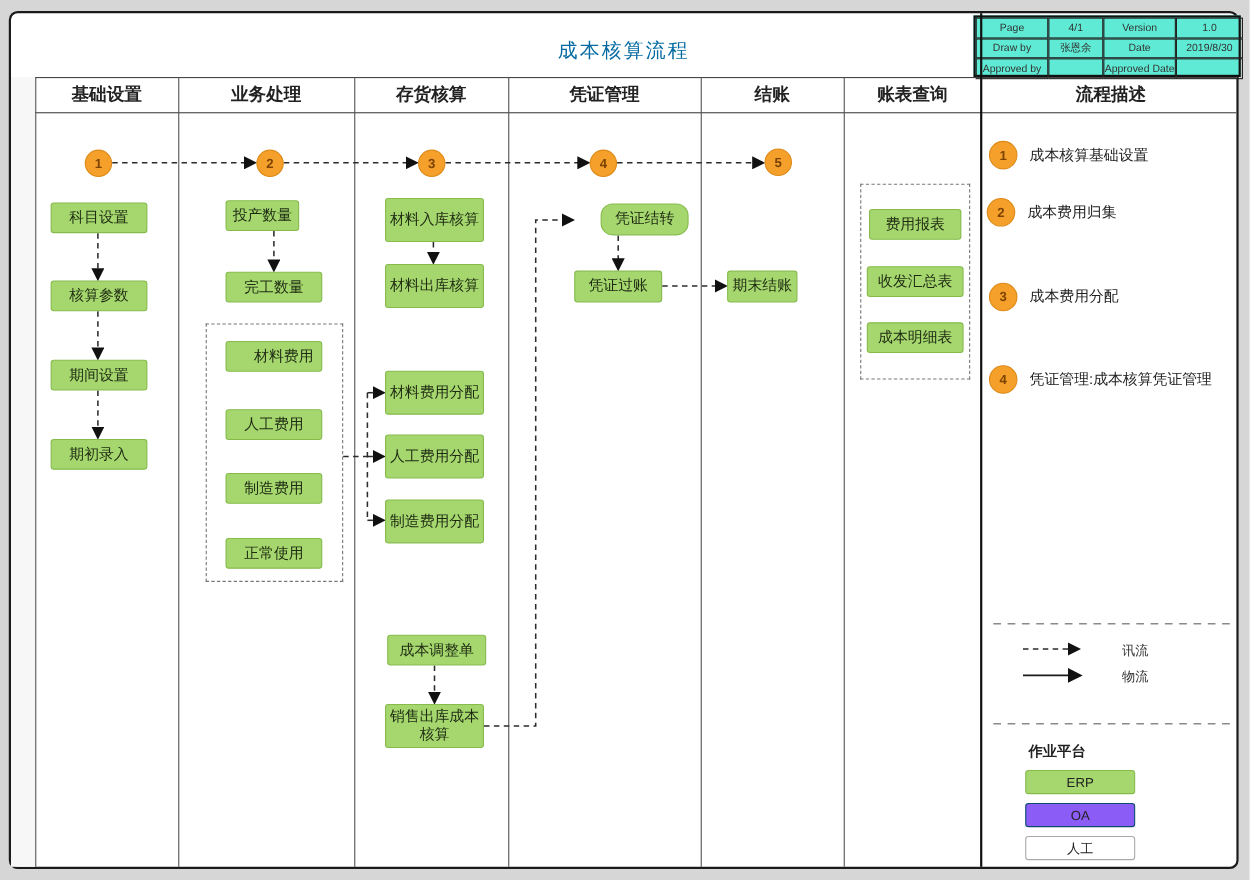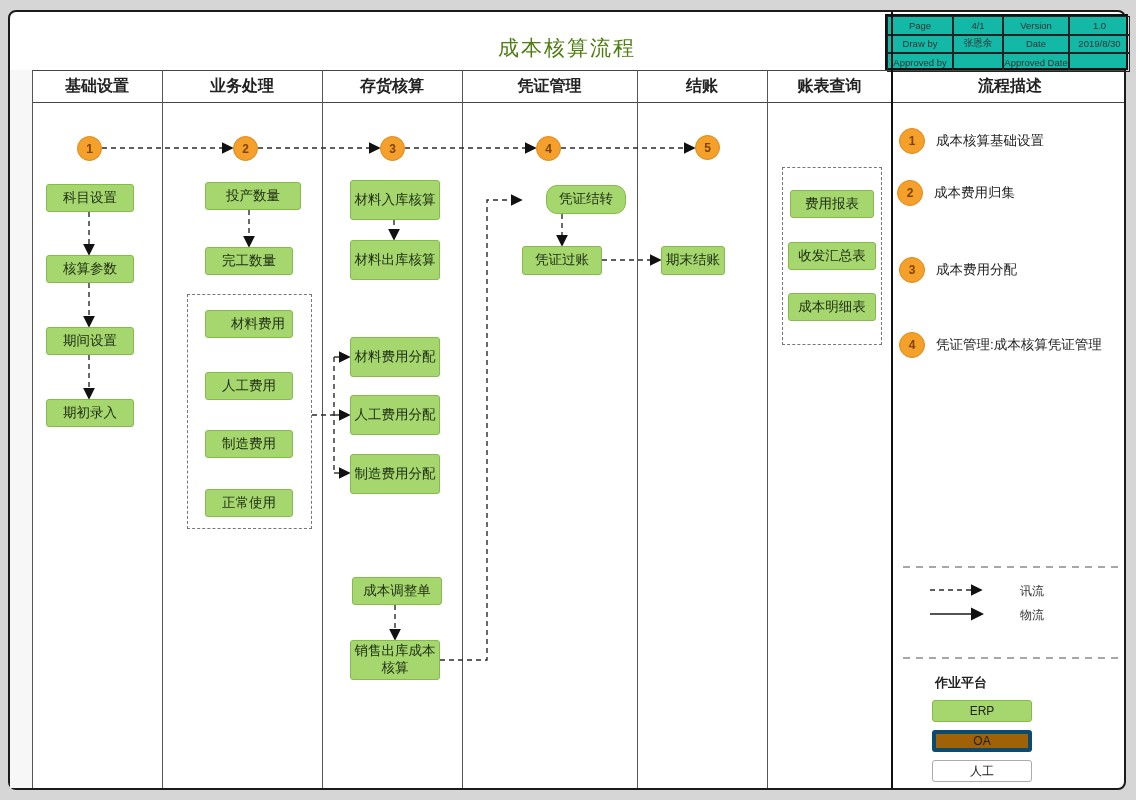--- a/index.html
+++ b/index.html
@@ -9,27 +9,27 @@
     font-family:"Liberation Sans","DejaVu Sans",sans-serif;
     position:relative;
     overflow:hidden;
   }
   .sheet {
     position:absolute; left:8px; top:10px; width:1118px; height:780px;
     background:#fff; border:2px solid #1b1b1b; border-radius:8px;
   }
   .title {
     position:absolute; left:0; right:0; top:22px; text-align:center;
-    font-size:21px; color:#4d7c0f; letter-spacing:2px;
+    font-size:18px; color:#0369a1; letter-spacing:2px;
   }
   
   .info-table {
     position:absolute; left:875px; top:2px; width:243px; height:56px;
     display:grid; grid-template-columns:66px 50px 66px 61px; grid-auto-rows:18.6px;
-    border:2px solid #111; background:#14b8a6;
+    border:2px solid #111; background:#5eead4;
   }
   .info-table .cell {
     border:1px solid #222; font-size:9.5px; color:#333;
     display:flex; align-items:center; justify-content:center; overflow:hidden;
   }
   
   .vline { position:absolute; width:1px; top:58px; bottom:0; background:#555; }
   .vline.thick { width:2px; background:#111; }
   .hline { position:absolute; height:1px; left:0; right:0; background:#444; }
   .strip { position:absolute; left:0; top:58px; bottom:0; width:22px; background:#f7f7f7; }
@@ -59,21 +59,21 @@
   .desc-item { position:absolute; display:flex; align-items:center; gap:11px; }
   .desc-item .step { position:static; width:26px; height:26px; flex:0 0 26px; }
   .desc-text { font-size:13.5px; color:#222; white-space:nowrap; }
   .legend-label { position:absolute; font-size:12px; color:#333; }
   .platform-title { position:absolute; font-size:13px; font-weight:bold; color:#222; }
   .platform-box {
     position:absolute; width:100px; height:22px; border-radius:3px;
     display:flex; align-items:center; justify-content:center; font-size:12px; color:#222;
   }
   .platform-box.erp { background:#a5d76e; border:1px solid #86bb4c; }
-  .platform-box.oa  { background:#a16207; border:4px solid #0c4a6e; }
+  .platform-box.oa  { background:#8b5cf6; border:1px solid #0c4a6e; }
   .platform-box.manual { background:#fff; border:1px solid #aaa; }
 </style>
 </head>
 <body>
 
 <div class="sheet">
 
   <div class="title">成本核算流程</div>
 
   <div class="info-table">
@@ -146,21 +146,21 @@
   <div class="step" style="left:685px;top:123px;">5</div>
 
   <div class="groupbox" style="left:177px;top:282px;width:125px;height:235px;"></div>
   <div class="groupbox" style="left:772px;top:155px;width:100px;height:178px;"></div>
 
   <div class="node" style="left:36px;top:172px;width:88px;height:28px;">科目设置</div>
   <div class="node" style="left:36px;top:243px;width:88px;height:28px;">核算参数</div>
   <div class="node" style="left:36px;top:315px;width:88px;height:28px;">期间设置</div>
   <div class="node" style="left:36px;top:387px;width:88px;height:28px;">期初录入</div>
 
-  <div class="node" style="left:195px;top:170px;width:96px;height:28px;">投产数量</div>
+  <div class="node" style="left:195px;top:170px;width:67px;height:28px;">投产数量</div>
   <div class="node" style="left:195px;top:235px;width:88px;height:28px;">完工数量</div>
   <div class="node" style="left:195px;top:298px;width:88px;height:28px;padding-left:20px;">材料费用</div>
   <div class="node" style="left:195px;top:360px;width:88px;height:28px;">人工费用</div>
   <div class="node" style="left:195px;top:418px;width:88px;height:28px;">制造费用</div>
   <div class="node" style="left:195px;top:477px;width:88px;height:28px;">正常使用</div>
 
   <div class="node" style="left:340px;top:168px;width:90px;height:40px;">材料入库核算</div>
   <div class="node" style="left:340px;top:228px;width:90px;height:40px;">材料出库核算</div>
   <div class="node" style="left:340px;top:325px;width:90px;height:40px;">材料费用分配</div>
   <div class="node" style="left:340px;top:383px;width:90px;height:40px;">人工费用分配</div>

